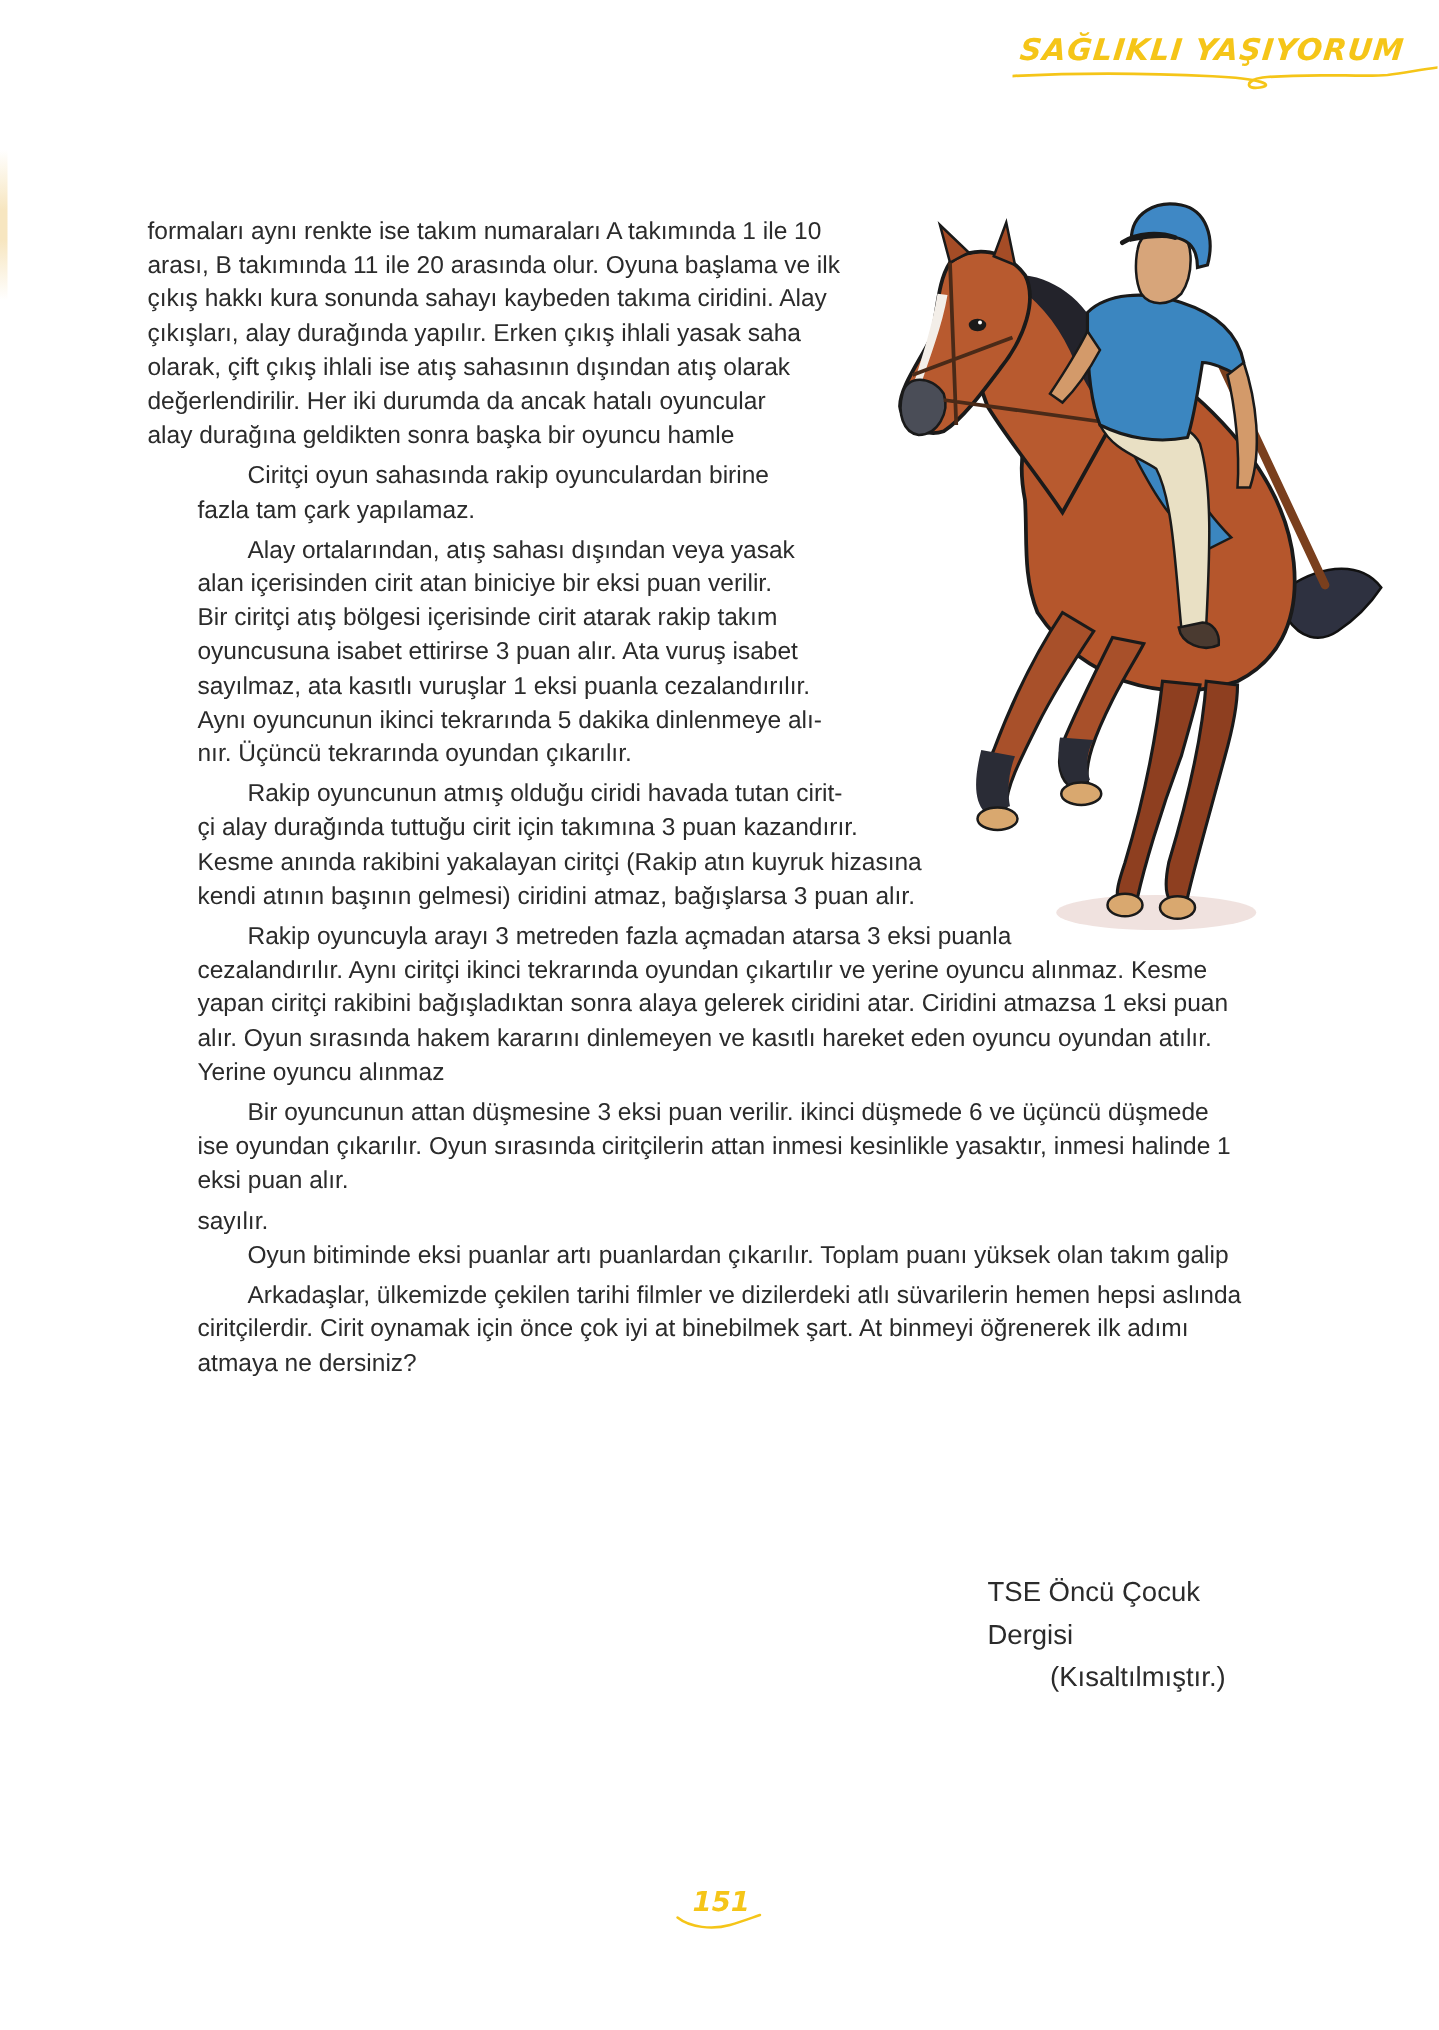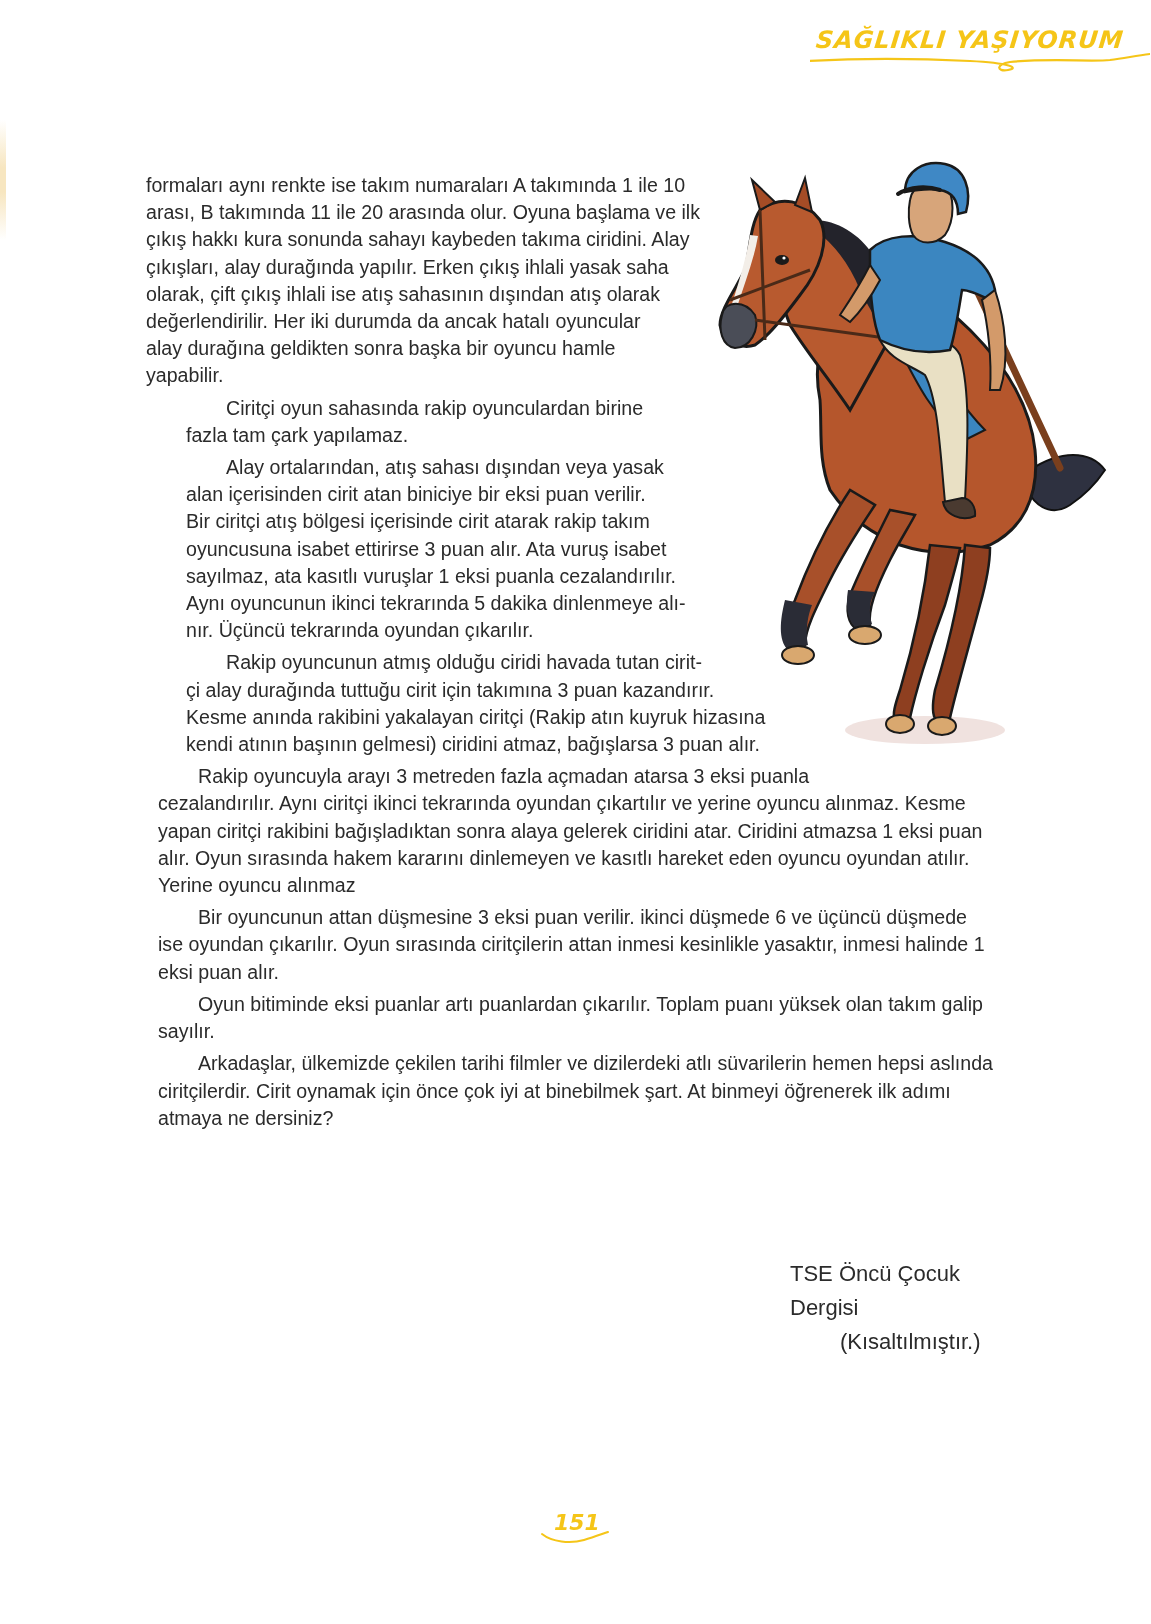--- a/index.html
+++ b/index.html
@@ -25,21 +25,21 @@
   .illustration {
     position: absolute; left: 700px; top: 150px; width: 420px; height: 660px;
   }
 
   .text-block {
     position: absolute; left: 118px; top: 172px;
     font-size: 19.6px; line-height: 27.2px; color: #2b2b2b;
   }
   .para { text-indent: 40px; margin-bottom: 5px; }
   .para.first { text-indent: 0; }
-  .narrow { width: 610px; margin-left: 28px; }
+  .narrow { width: 610px; }
   .wide { width: 918px; text-align: justify; }
   .line { display: block; white-space: nowrap; }
 
   .source {
     position: absolute; left: 760px; top: 1257px; width: 260px;
     font-size: 22px; line-height: 34px; color: #2b2b2b; text-align: right;
   }
   .source .src-name { display: block; text-align: left; padding-left: 30px; }
   .source .src-note { display: block; text-align: left; padding-left: 80px; }
 
@@ -127,21 +127,20 @@
 
 <div class="text-block">
   <p class="para first narrow">
     <span class="line">formaları aynı renkte ise takım numaraları A takımında 1 ile 10</span>
     <span class="line">arası, B takımında 11 ile 20 arasında olur. Oyuna başlama ve ilk</span>
     <span class="line">çıkış hakkı kura sonunda sahayı kaybeden takıma ciridini. Alay</span>
     <span class="line">çıkışları, alay durağında yapılır. Erken çıkış ihlali yasak saha</span>
     <span class="line">olarak, çift çıkış ihlali ise atış sahasının dışından atış olarak</span>
     <span class="line">değerlendirilir. Her iki durumda da ancak hatalı oyuncular</span>
     <span class="line">alay durağına geldikten sonra başka bir oyuncu hamle</span>
-    <span class="line">yapabilir.</span>
   </p>
   <p class="para narrow">
     <span class="line" style="padding-left:40px">Ciritçi oyun sahasında rakip oyunculardan birine</span>
     <span class="line">fazla tam çark yapılamaz.</span>
   </p>
   <p class="para narrow">
     <span class="line" style="padding-left:40px">Alay ortalarından, atış sahası dışından veya yasak</span>
     <span class="line">alan içerisinden cirit atan biniciye bir eksi puan verilir.</span>
     <span class="line">Bir ciritçi atış bölgesi içerisinde cirit atarak rakip takım</span>
     <span class="line">oyuncusuna isabet ettirirse 3 puan alır. Ata vuruş isabet</span>
@@ -161,22 +160,22 @@
     <span class="line">yapan ciritçi rakibini bağışladıktan sonra alaya gelerek ciridini atar. Ciridini atmazsa 1 eksi puan</span>
     <span class="line">alır. Oyun sırasında hakem kararını dinlemeyen ve kasıtlı hareket eden oyuncu oyundan atılır.</span>
     <span class="line">Yerine oyuncu alınmaz</span>
   </p>
   <p class="para wide">
     <span class="line" style="padding-left:40px">Bir oyuncunun attan düşmesine 3 eksi puan verilir. ikinci düşmede 6 ve üçüncü düşmede</span>
     <span class="line">ise oyundan çıkarılır. Oyun sırasında ciritçilerin attan inmesi kesinlikle yasaktır, inmesi halinde 1</span>
     <span class="line">eksi puan alır.</span>
   </p>
   <p class="para wide">
+    <span class="line">sayılır.</span>
     <span class="line" style="padding-left:40px">Oyun bitiminde eksi puanlar artı puanlardan çıkarılır. Toplam puanı yüksek olan takım galip</span>
-    <span class="line">sayılır.</span>
   </p>
   <p class="para wide">
     <span class="line" style="padding-left:40px">Arkadaşlar, ülkemizde çekilen tarihi filmler ve dizilerdeki atlı süvarilerin hemen hepsi aslında</span>
     <span class="line">ciritçilerdir. Cirit oynamak için önce çok iyi at binebilmek şart. At binmeyi öğrenerek ilk adımı</span>
     <span class="line">atmaya ne dersiniz?</span>
   </p>
 </div>
 
 <div class="source">
   <span class="src-name">TSE Öncü Çocuk Dergisi</span>

